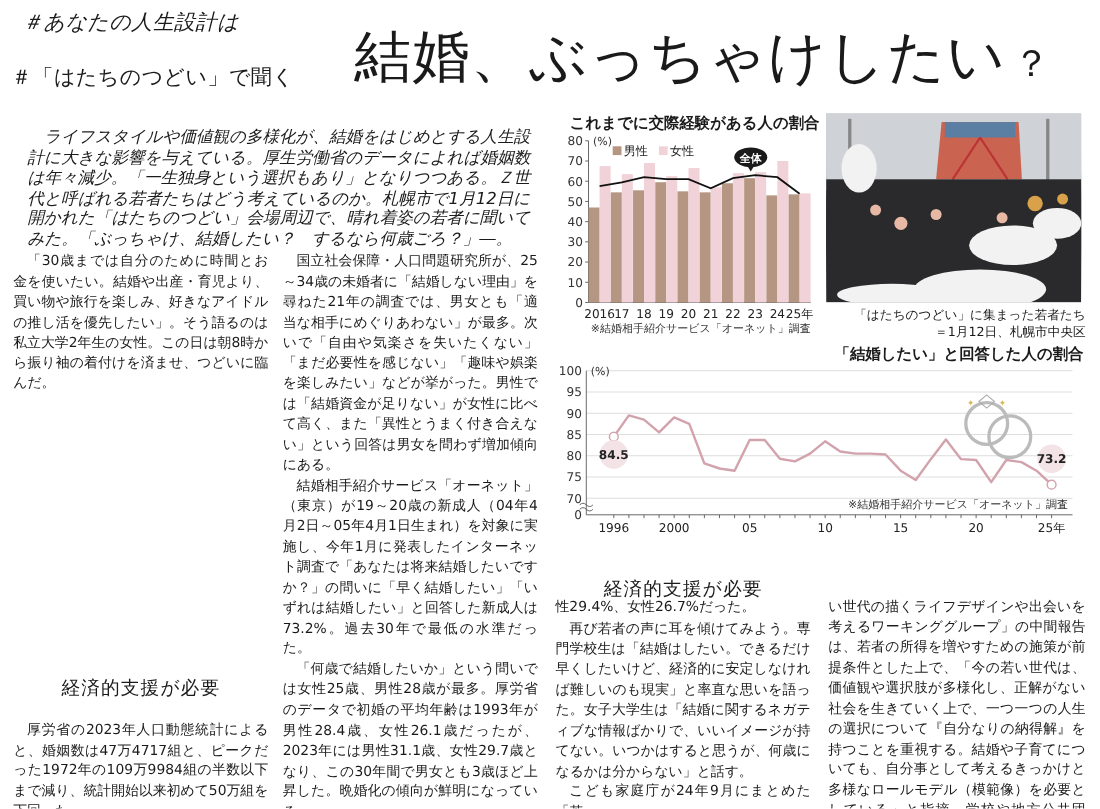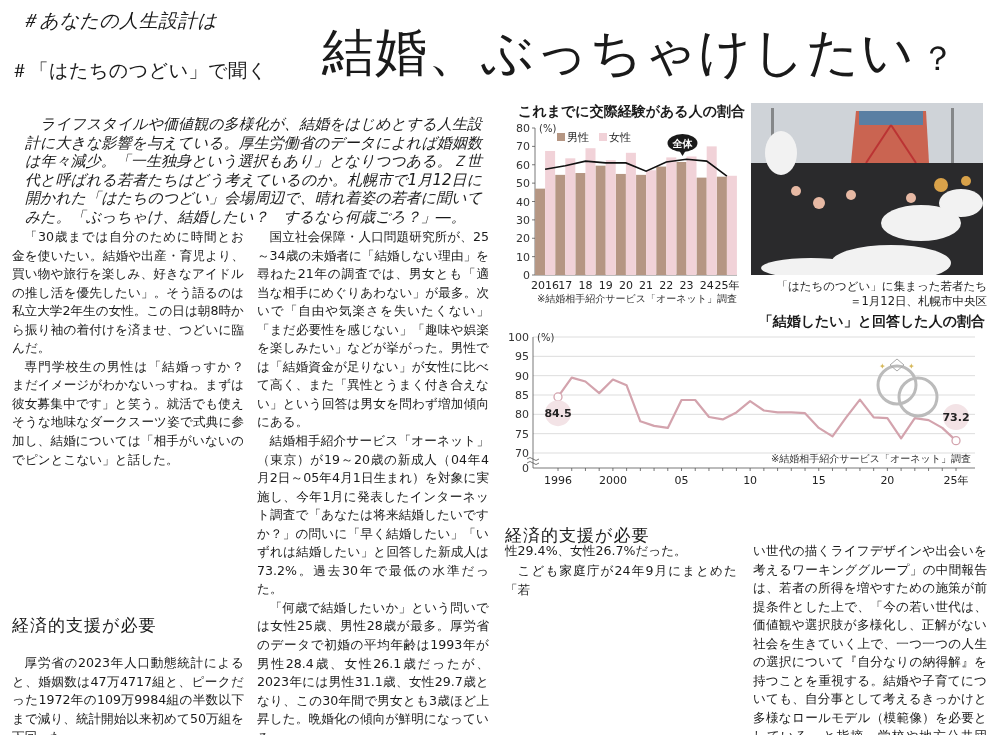--- a/index.html
+++ b/index.html
@@ -5,38 +5,37 @@
   html,body{margin:0;padding:0;background:#fff;}
   body{width:1000px;height:735px;position:relative;overflow:hidden;font-family:"DejaVu Sans","Liberation Sans",sans-serif;color:#1a1a1a;}
   .abs{position:absolute;}
   .tag{font-size:19px;letter-spacing:0.5px;line-height:29px;}
   .headline{font-size:52px;letter-spacing:1px;line-height:60px;white-space:nowrap;}
   .headline .q{font-family:"DejaVu Serif","Liberation Serif",serif;font-size:34px;margin-left:6px;}
   .lead{font-size:15px;line-height:18.6px;text-align:justify;font-style:italic;}
   .col{font-size:12.6px;line-height:18.55px;text-align:justify;}
   .col p{margin:0;text-indent:1em;}
   .col p.noind{text-indent:0;margin-top:48px;}
-  .subhead{font-size:17px;text-align:left;font-weight:normal;letter-spacing:1px;}
+  .subhead{font-size:17px;text-align:center;font-weight:normal;letter-spacing:1px;}
   .chart-title{font-size:14px;font-weight:bold;text-align:right;}
   svg text{font-family:"DejaVu Sans","Liberation Sans",sans-serif;}
   .caption{font-size:11.5px;line-height:15px;text-align:right;}
   .photo{background:linear-gradient(180deg,#c9cdd2 0%,#b6bcc2 30%,#3a3a3c 45%,#222 70%,#e8e8e8 100%);overflow:hidden;}
 </style>
 </head>
 <body>
 
 <div class="abs tag" style="left:20px;top:6px;font-style:italic;">＃あなたの人生設計は</div>
 <div class="abs tag" style="left:10px;top:56px;">＃「はたちのつどい」で聞く</div>
 <div class="abs headline" style="left:322px;top:22px;"><span>結婚、ぶっちゃけしたい</span><span class="q">？</span></div>
 
 <div class="abs lead" style="left:25px;top:115px;width:457px;text-indent:1em;">ライフスタイルや価値観の多様化が、結婚をはじめとする人生設計に大きな影響を与えている。厚生労働省のデータによれば婚姻数は年々減少。「一生独身という選択もあり」となりつつある。Ｚ世代と呼ばれる若者たちはどう考えているのか。札幌市で1月12日に開かれた「はたちのつどい」会場周辺で、晴れ着姿の若者に聞いてみた。「ぶっちゃけ、結婚したい？　するなら何歳ごろ？」―。</div>
 
 <div class="abs col" style="left:12px;top:228px;width:232px;">
   <p>「30歳までは自分のために時間とお金を使いたい。結婚や出産・育児より、買い物や旅行を楽しみ、好きなアイドルの推し活を優先したい」。そう語るのは私立大学2年生の女性。この日は朝8時から振り袖の着付けを済ませ、つどいに臨んだ。</p>
-  <p>専門学校生の男性は「結婚っすか？　まだイメージがわかないっすね。まずは彼女募集中です」と笑う。就活でも使えそうな地味なダークスーツ姿で式典に参加し、結婚については「相手がいないのでピンとこない」と話した。</p>
 </div>
 <div class="abs subhead" style="left:12px;top:614px;width:232px;">経済的支援が必要</div>
 <div class="abs col" style="left:12px;top:654px;width:232px;">
   <p>厚労省の2023年人口動態統計によると、婚姻数は47万4717組と、ピークだった1972年の109万9984組の半数以下まで減り、統計開始以来初めて50万組を下回った。</p>
 </div>
 
 <div class="abs col" style="left:257px;top:228px;width:232px;">
   <p>国立社会保障・人口問題研究所が、25～34歳の未婚者に「結婚しない理由」を尋ねた21年の調査では、男女とも「適当な相手にめぐりあわない」が最多。次いで「自由や気楽さを失いたくない」「まだ必要性を感じない」「趣味や娯楽を楽しみたい」などが挙がった。男性では「結婚資金が足りない」が女性に比べて高く、また「異性とうまく付き合えない」という回答は男女を問わず増加傾向にある。</p>
   <p>結婚相手紹介サービス「オーネット」（東京）が19～20歳の新成人（04年4月2日～05年4月1日生まれ）を対象に実施し、今年1月に発表したインターネット調査で「あなたは将来結婚したいですか？」の問いに「早く結婚したい」「いずれは結婚したい」と回答した新成人は73.2%。過去30年で最低の水準だった。</p>
   <p>「何歳で結婚したいか」という問いでは女性25歳、男性28歳が最多。厚労省のデータで初婚の平均年齢は1993年が男性28.4歳、女性26.1歳だったが、2023年には男性31.1歳、女性29.7歳となり、この30年間で男女とも3歳ほど上昇した。晩婚化の傾向が鮮明になっている。</p>
@@ -217,19 +216,20 @@
         <text x="403" y="42" font-size="8" fill="#d6b85a">✦</text>
       </g>
     </svg>
 </div>
 
 <div class="abs col" style="left:505px;top:494px;width:232px;">
   <p class="noind">性29.4%、女性26.7%だった。</p>
 </div>
 <div class="abs subhead" style="left:505px;top:524px;width:232px;">経済的支援が必要</div>
 <div class="abs col" style="left:505px;top:562px;width:232px;">
+  <p>再び若者の声に耳を傾けてみよう。専門学校生は「結婚はしたい。できるだけ早くしたいけど、経済的に安定しなければ難しいのも現実」と率直な思いを語った。女子大学生は「結婚に関するネガティブな情報ばかりで、いいイメージが持てない。いつかはすると思うが、何歳になるかは分からない」と話す。</p>
   <p>こども家庭庁が24年9月にまとめた「若</p>
 </div>
 
 <div class="abs col" style="left:753px;top:494px;width:234px;">
   <p class="noind">い世代の描くライフデザインや出会いを考えるワーキンググループ」の中間報告は、若者の所得を増やすための施策が前提条件とした上で、「今の若い世代は、価値観や選択肢が多様化し、正解がない社会を生きていく上で、一つ一つの人生の選択について『自分なりの納得解』を持つことを重視する。結婚や子育てについても、自分事として考えるきっかけと多様なロールモデル（模範像）を必要としている」と指摘。学校や地方公共団体、企業が協力連携して人生設計をサポートする裾野の広がりにも期待している。</p>
 
 </div>
 
 </body></html>

